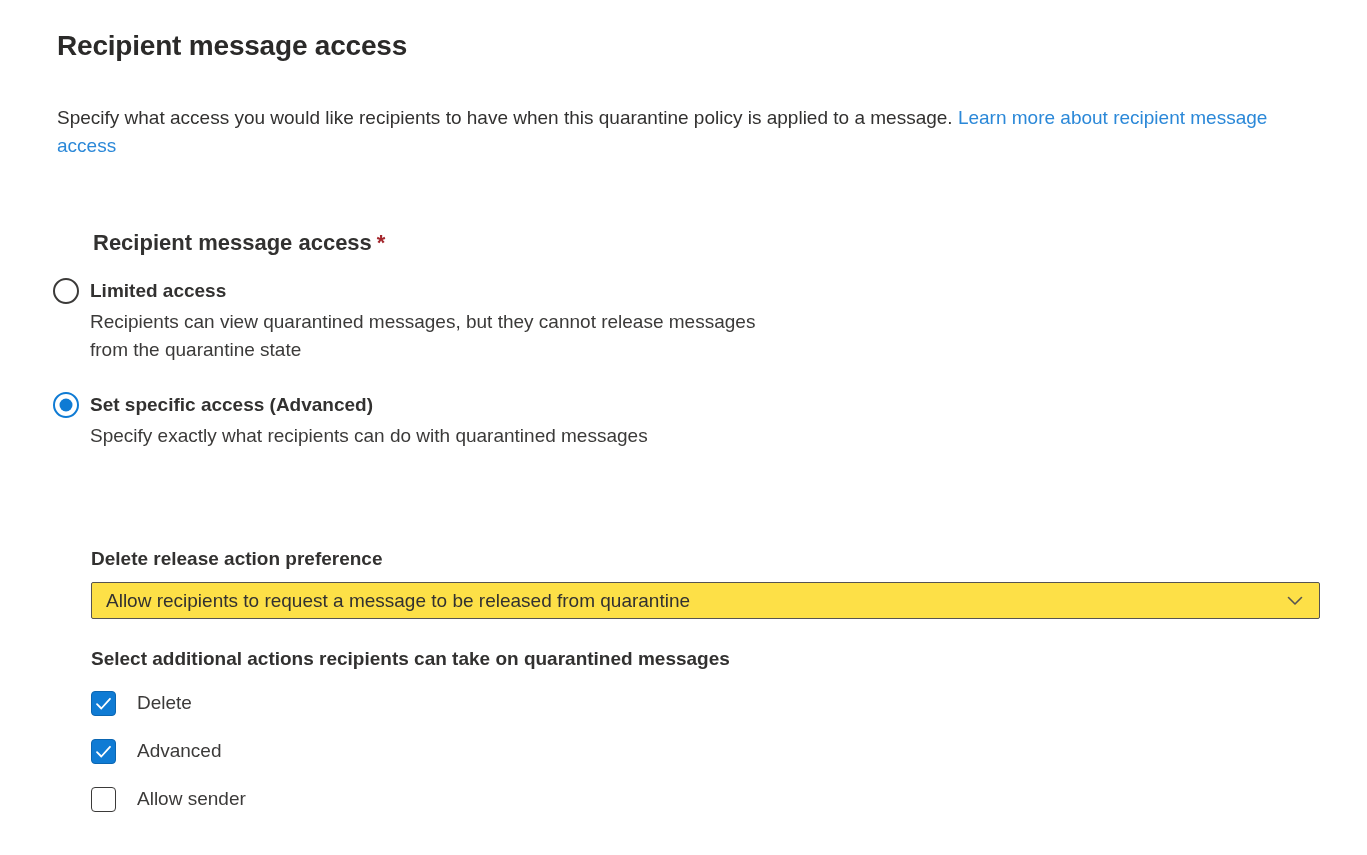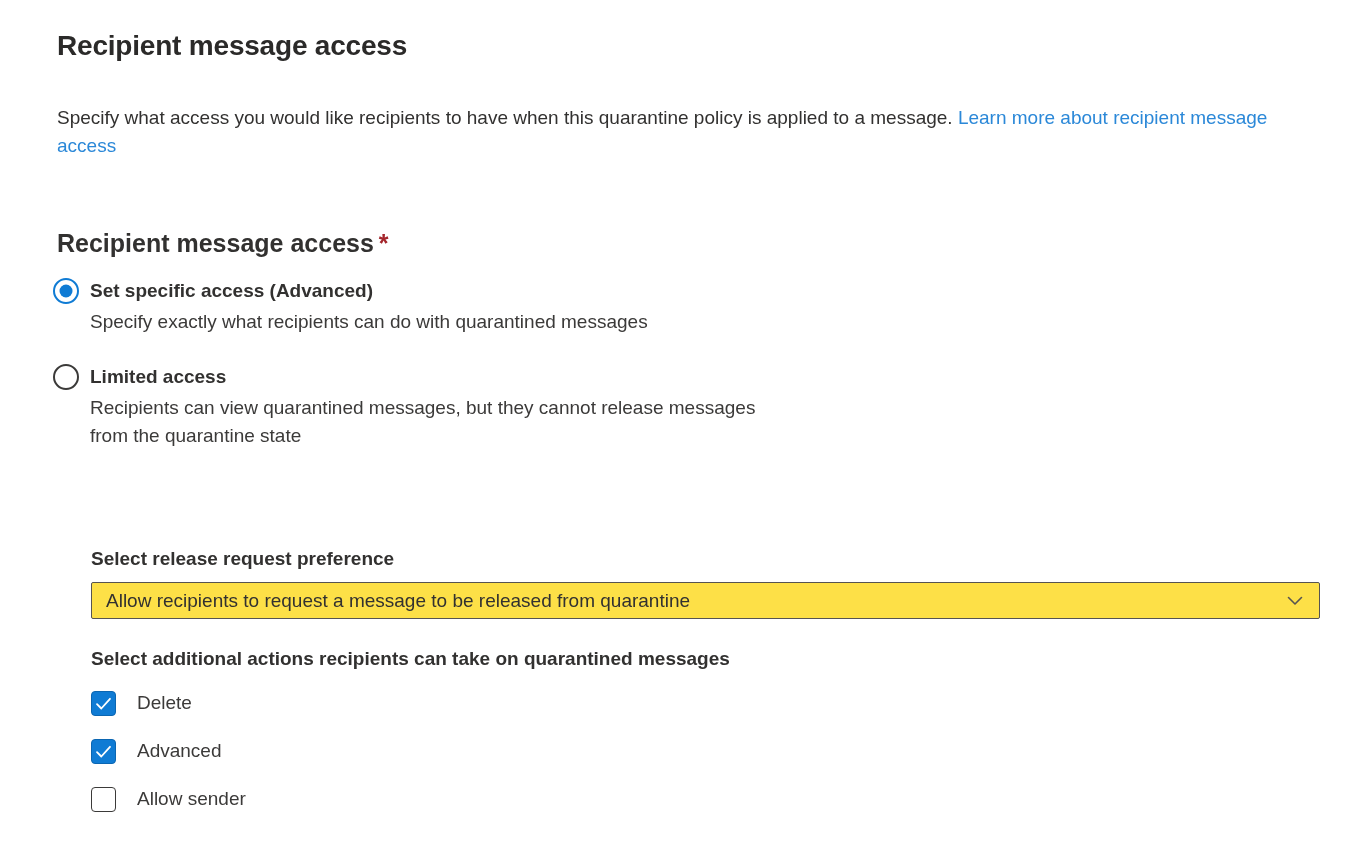--- a/index.html
+++ b/index.html
@@ -28,24 +28,25 @@
     line-height: 28px;
     max-width: 1263px;
   }
   .intro a {
     color: #2b88d8;
     text-decoration: none;
     cursor: pointer;
   }
   .field-label {
     margin-top: 70px;
-    font-size: 25px;
+    font-size: 22px;
     font-weight: 600;
     line-height: 26px;
     color: #323130;
+    margin-left: 36px;
   }
   .required {
     color: #a4262c;
     margin-left: 5px;
     font-weight: 600;
   }
   
   .radio-option {
     display: flex;
     align-items: flex-start;
@@ -157,38 +158,38 @@
   <p class="intro">
     <span>Specify what access you would like recipients to have when this quarantine policy is applied to a message.</span>
     <a href="#">Learn more about recipient message access</a>
   </p>
 
   <div class="field-label">
     <span>Recipient message access</span><span class="required">*</span>
   </div>
 
   <div class="radio-option">
+    <span class="radio-circle"></span>
+    <span class="radio-text">
+      <span class="radio-label" style="display:block">Limited access</span>
+      <span class="radio-desc" style="display:block">Recipients can view quarantined messages, but they cannot release messages from the quarantine state</span>
+    </span>
+  </div>
+
+  <div class="radio-option">
     <span class="radio-circle selected"></span>
     <span class="radio-text">
       <span class="radio-label" style="display:block">Set specific access (Advanced)</span>
       <span class="radio-desc" style="display:block">Specify exactly what recipients can do with quarantined messages</span>
     </span>
   </div>
 
-  <div class="radio-option">
-    <span class="radio-circle"></span>
-    <span class="radio-text">
-      <span class="radio-label" style="display:block">Limited access</span>
-      <span class="radio-desc" style="display:block">Recipients can view quarantined messages, but they cannot release messages from the quarantine state</span>
-    </span>
-  </div>
-
   <div class="advanced-section">
 
-    <div class="sub-label">Select release request preference</div>
+    <div class="sub-label">Delete release action preference</div>
 
     <div class="dropdown">
       <span class="dropdown-value">Allow recipients to request a message to be released from quarantine</span>
       <span class="chevron">
         <svg width="16" height="10" viewBox="0 0 16 10">
           <path d="M1.5 1.5 L8 8 L14.5 1.5" fill="none" stroke="#565452" stroke-width="1.6" stroke-linecap="round" stroke-linejoin="round"></path>
         </svg>
       </span>
     </div>
 

